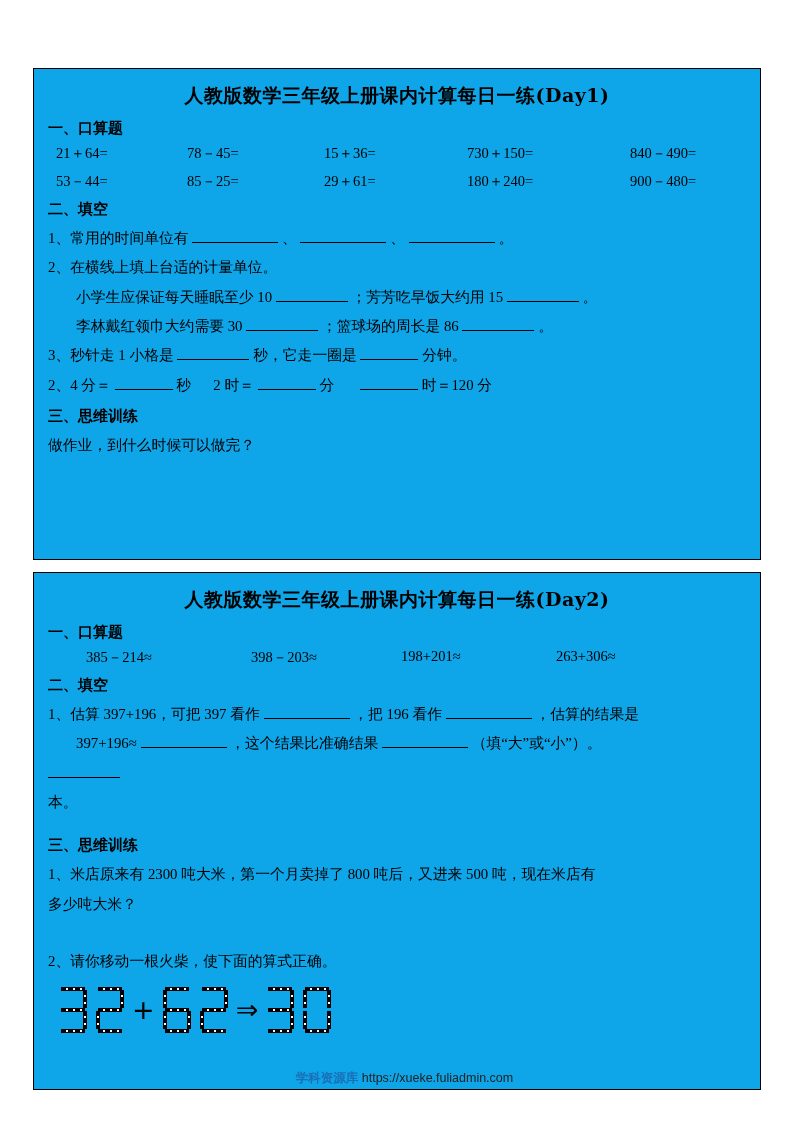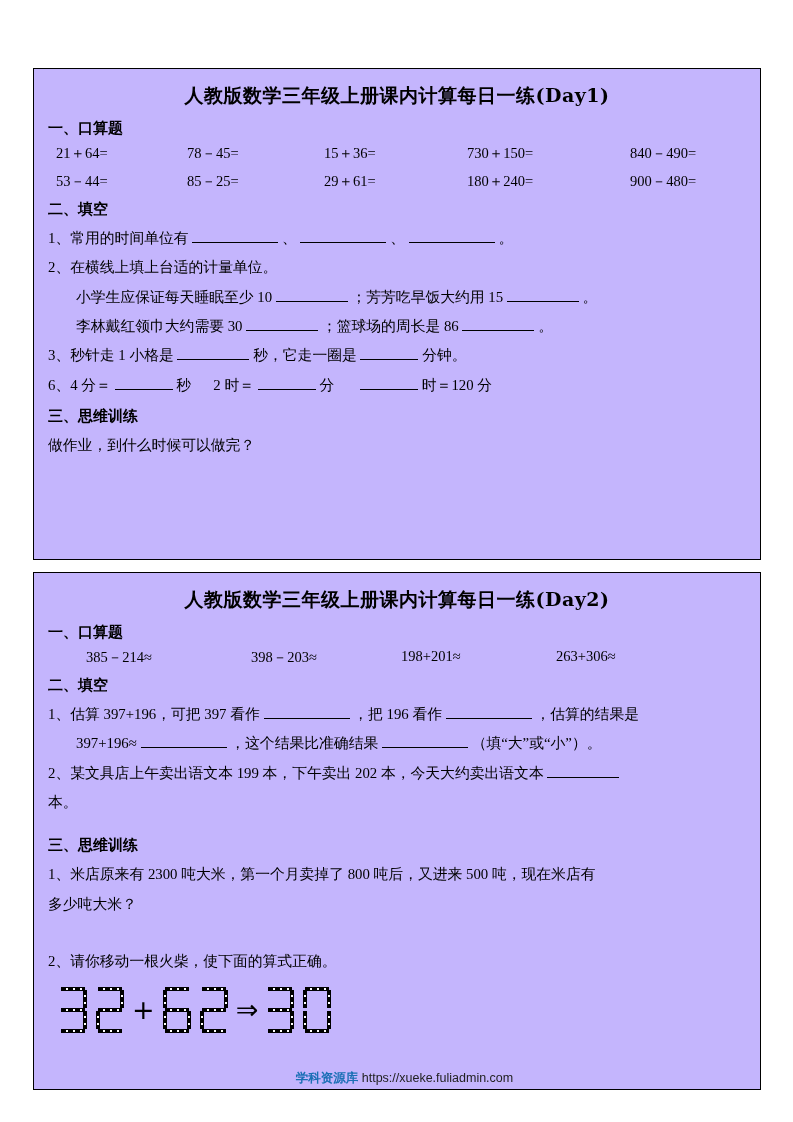--- a/index.html
+++ b/index.html
@@ -21,21 +21,21 @@
     padding: 0;
     box-sizing: border-box;
     position: relative;
   }
   .sheet {
     position: absolute;
     left: 33px;
     width: 728px;
     border: 1px solid #000000;
     box-sizing: border-box;
-    background: #c4b5fd;
+    background: #0ea5e9;
   }
   #sheet1 { top: 68px; height: 492px; }
   #sheet2 { top: 572px; height: 518px; }
 
   .sheet-inner {
     padding: 10px 14px 8px 14px;
   }
 
   .doc-title {
     text-align: center;
@@ -216,21 +216,21 @@
 
       <div class="q">
         <span>3、秒针走 1 小格是</span>
         <span class="blank b-lg"></span>
         <span>秒，它走一圈是</span>
         <span class="blank b-md"></span>
         <span>分钟。</span>
       </div>
 
       <div class="q">
-        <span>6、4 分＝</span>
+        <span>2、4 分＝</span>
         <span class="blank b-md"></span>
         <span>秒</span>
         &nbsp;&nbsp;&nbsp;&nbsp;
         <span>2 时＝</span>
         <span class="blank b-md"></span>
         <span>分</span>
         &nbsp;&nbsp;&nbsp;&nbsp;&nbsp;
         <span class="blank b-md"></span>
         <span>时＝120 分</span>
       </div>
@@ -267,21 +267,20 @@
       </div>
       <div class="q indent">
         <span>397+196≈</span>
         <span class="blank b-xl"></span>
         <span>，这个结果比准确结果</span>
         <span class="blank b-xl"></span>
         <span>（填“大”或“小”）。</span>
       </div>
 
       <div class="q">
-        <span>2、某文具店上午卖出语文本 199 本，下午卖出 202 本，今天大约卖出语文本</span>
         <span class="blank b-lg"></span>
       </div>
       <div class="q">本。</div>
 
       <div class="spacer-sm"></div>
 
       <div class="section-head">三、思维训练</div>
 
       <div class="q">1、米店原来有 2300 吨大米，第一个月卖掉了 800 吨后，又进来 500 吨，现在米店有</div>
       <div class="q">多少吨大米？</div>

